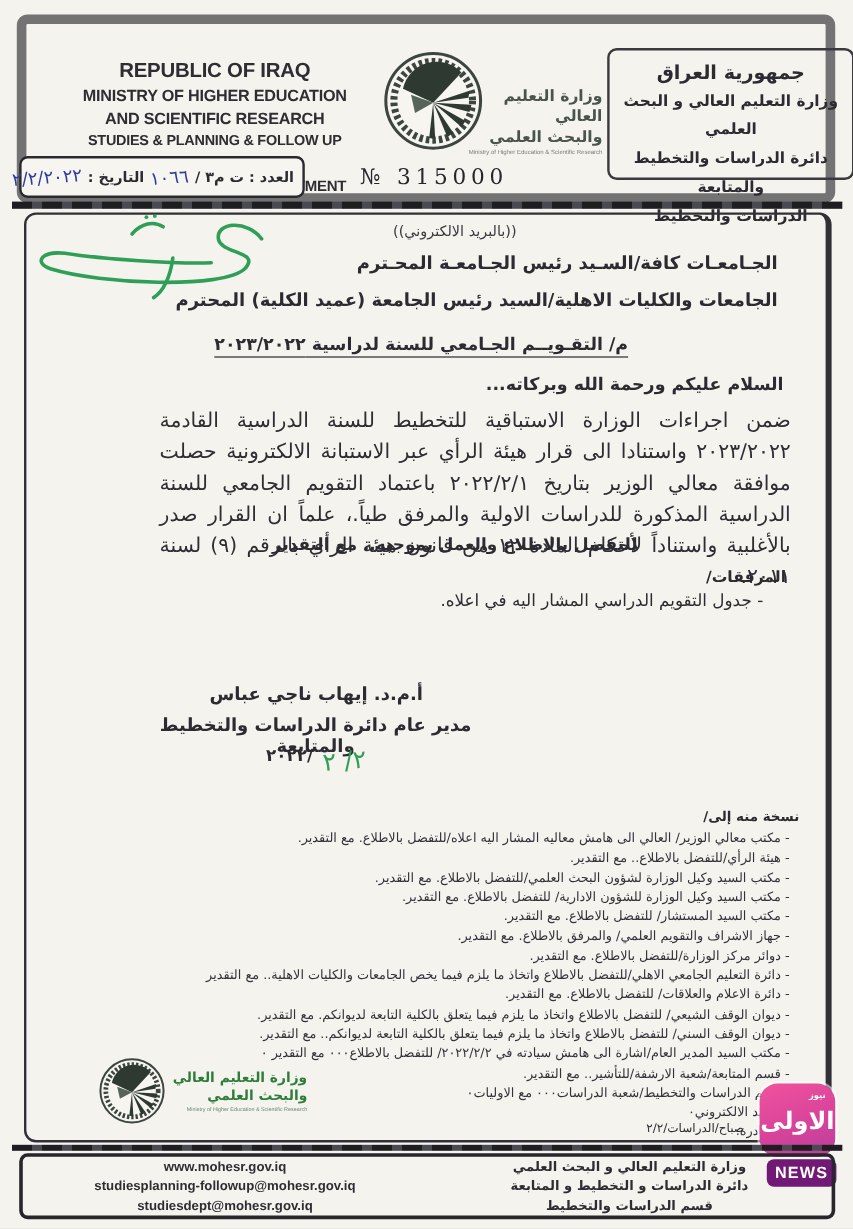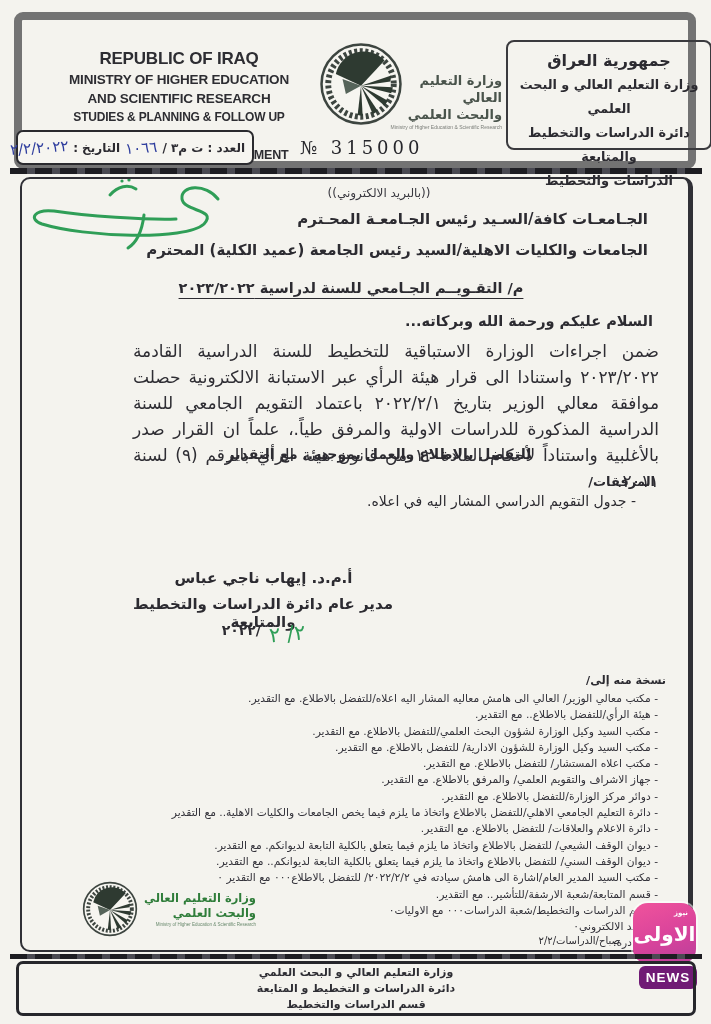--- a/index.html
+++ b/index.html
@@ -202,21 +202,21 @@
       <span>٢٠٢٢/</span>
       <span class="hand-green">٢/ ٢</span>
     </div>
 
     <div class="cc-label">نسخة منه إلى/</div>
     <div class="cc-list">
         <div class="cc-item">- مكتب معالي الوزير/ العالي الى هامش معاليه المشار اليه اعلاه/للتفضل بالاطلاع. مع التقدير.</div>
         <div class="cc-item">- هيئة الرأي/للتفضل بالاطلاع.. مع التقدير.</div>
         <div class="cc-item">- مكتب السيد وكيل الوزارة لشؤون البحث العلمي/للتفضل بالاطلاع. مع التقدير.</div>
         <div class="cc-item">- مكتب السيد وكيل الوزارة للشؤون الادارية/ للتفضل بالاطلاع. مع التقدير.</div>
-        <div class="cc-item">- مكتب اعلاه المستشار/ للتفضل بالاطلاع. مع التقدير.</div>
+        <div class="cc-item">- مكتب السيد المستشار/ للتفضل بالاطلاع. مع التقدير.</div>
         <div class="cc-item">- جهاز الاشراف والتقويم العلمي/ والمرفق بالاطلاع. مع التقدير.</div>
         <div class="cc-item">- دوائر مركز الوزارة/للتفضل بالاطلاع. مع التقدير.</div>
         <div class="cc-item">- دائرة التعليم الجامعي الاهلي/للتفضل بالاطلاع واتخاذ ما يلزم فيما يخص الجامعات والكليات الاهلية.. مع التقدير</div>
         <div class="cc-item">- دائرة الاعلام والعلاقات/ للتفضل بالاطلاع. مع التقدير.</div>
         <div class="cc-item">- ديوان الوقف الشيعي/ للتفضل بالاطلاع واتخاذ ما يلزم فيما يتعلق بالكلية التابعة لديوانكم. مع التقدير.</div>
         <div class="cc-item">- ديوان الوقف السني/ للتفضل بالاطلاع واتخاذ ما يلزم فيما يتعلق بالكلية التابعة لديوانكم.. مع التقدير.</div>
         <div class="cc-item">- مكتب السيد المدير العام/اشارة الى هامش سيادته في ٢٠٢٢/٢/٢/ للتفضل بالاطلاع٠٠٠ مع التقدير ٠</div>
         <div class="cc-item">- قسم المتابعة/شعبة الارشفة/للتأشير.. مع التقدير.</div>
         <div class="cc-item">- قسم الدراسات والتخطيط/شعبة الدراسات٠٠٠ مع الاوليات٠</div>
         <div class="cc-item">- البريد الالكتروني٠</div>
@@ -248,20 +248,25 @@
 
   <div class="badge-logo">
     <span class="mini">نيوز</span>
     <span>الاولى</span>
   </div>
   <div class="badge-news">NEWS</div>
 
   <div class="rule rule-bottom"></div>
 
   <div class="footer-box">
+    <div class="footer-left">
+      <div>www.mohesr.gov.iq</div>
+      <div>studiesplanning-followup@mohesr.gov.iq</div>
+      <div>studiesdept@mohesr.gov.iq</div>
+    </div>
     <div class="footer-right">
       <div>وزارة التعليم العالي و البحث العلمي</div>
       <div>دائرة الدراسات و التخطيط و المتابعة</div>
       <div>قسم الدراسات والتخطيط</div>
     </div>
   </div>
 
 </div>
 
 </body></html>

